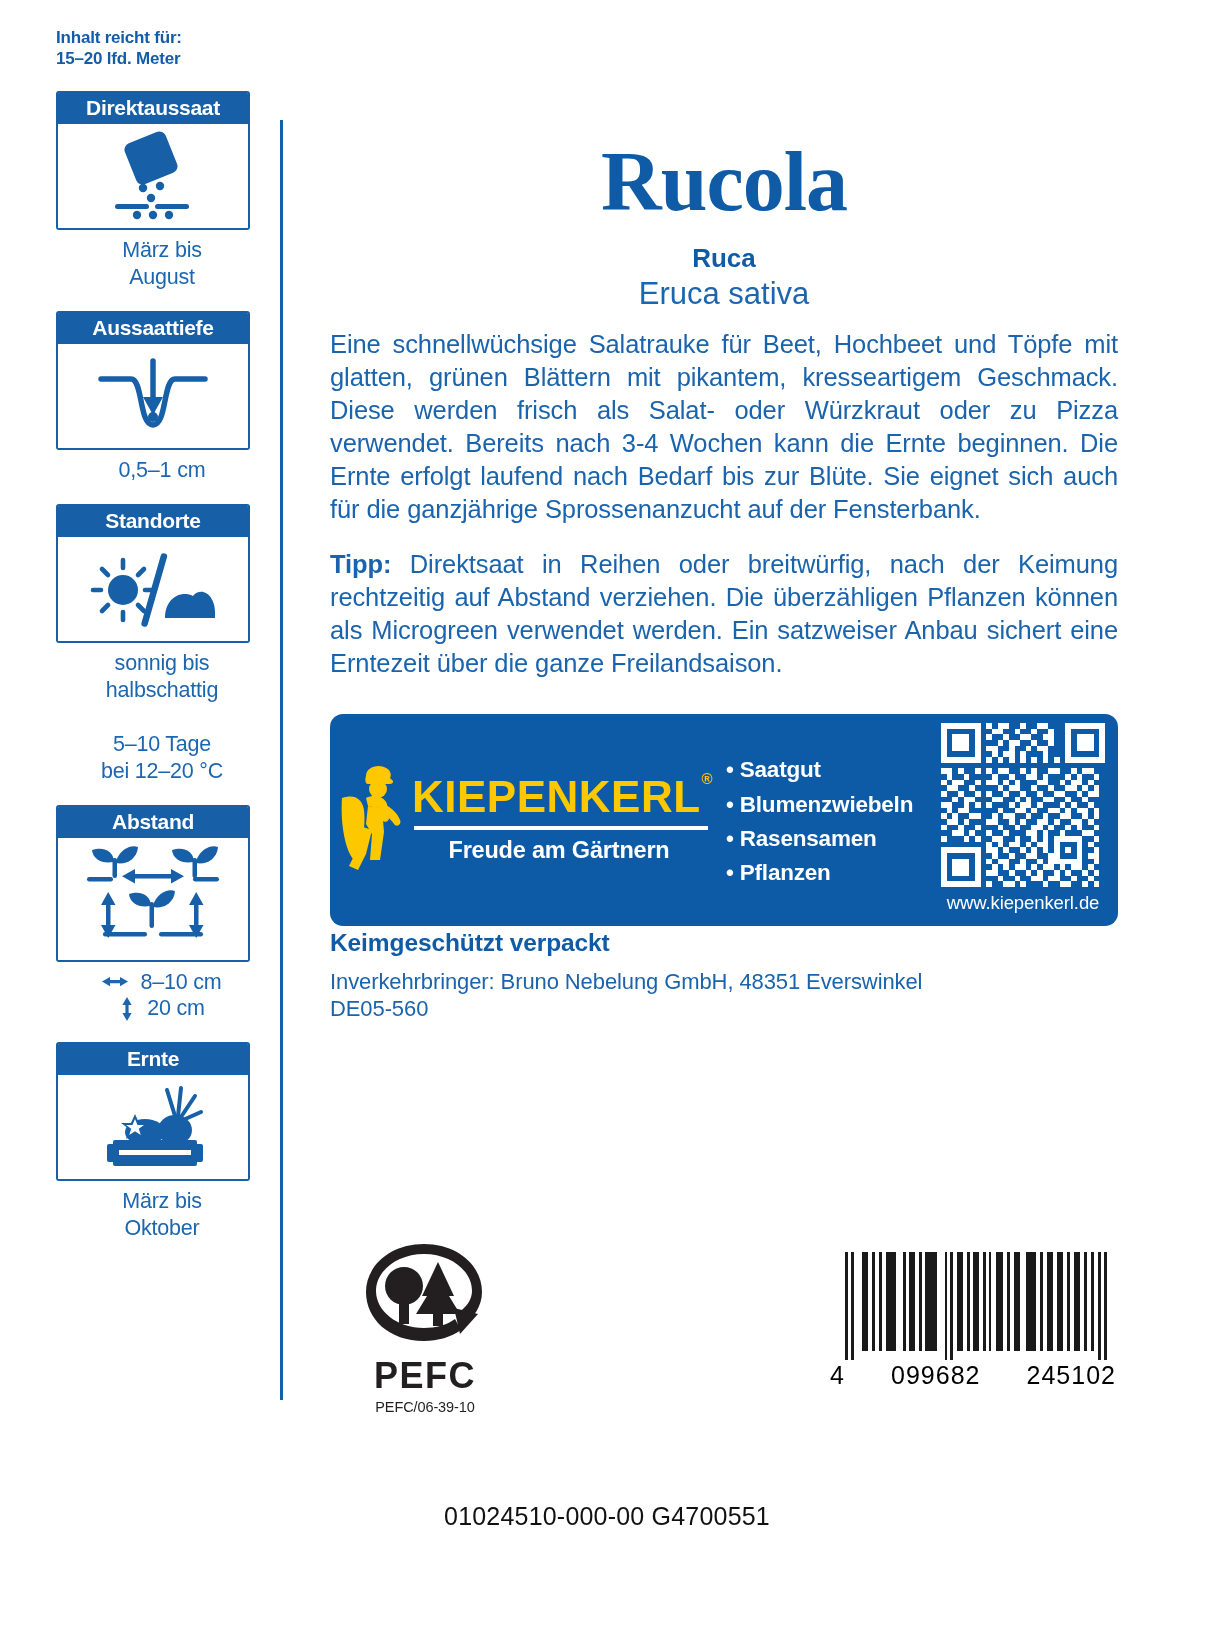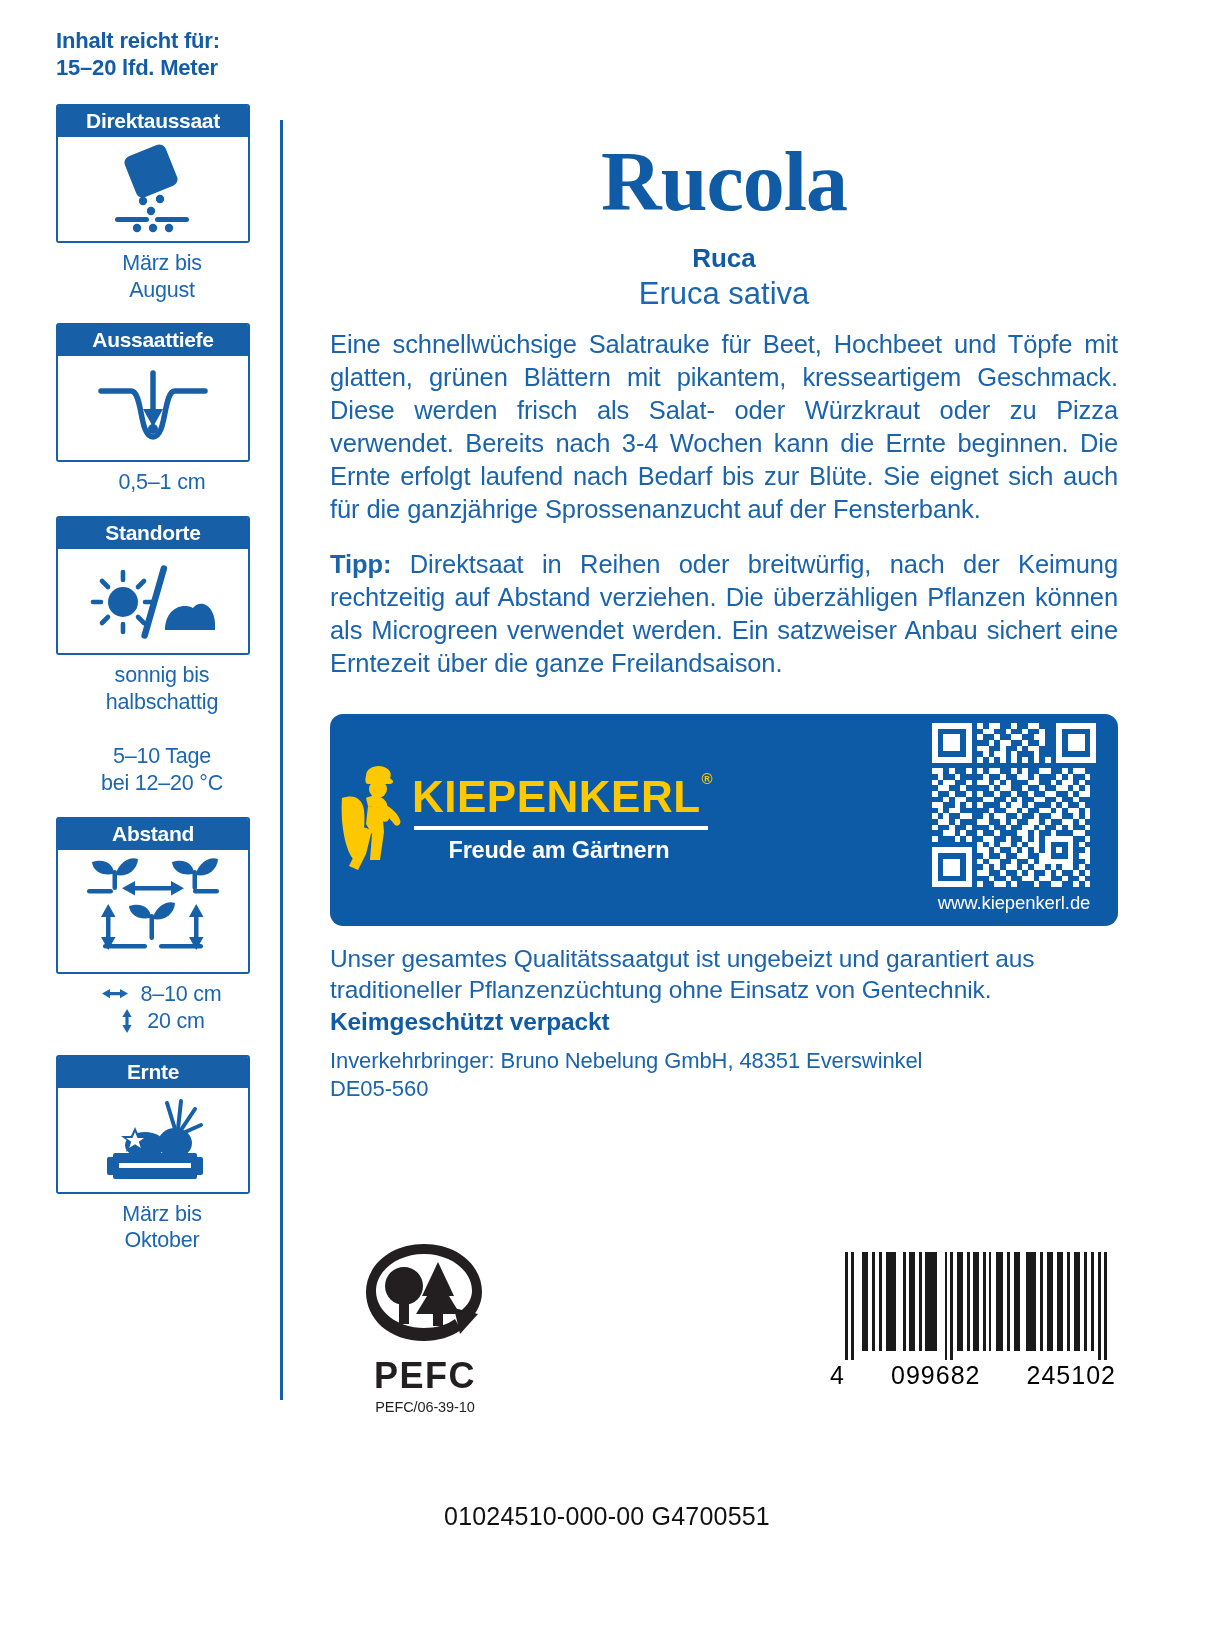--- a/index.html
+++ b/index.html
@@ -19,21 +19,21 @@
 
   
   .left-col {
     position: absolute;
     left: 56px;
     top: 28px;
     width: 212px;
   }
   .content-for {
     color: #135ca8;
-    font-size: 22px;
+    font-size: 17px;
     line-height: 1.22;
     font-weight: 600;
     letter-spacing: -0.2px;
     margin-bottom: 22px;
   }
   .content-for div { white-space: nowrap; }
 
   .icon-block { margin-bottom: 6px; }
   .icon-card {
     width: 194px;
@@ -520,20 +520,26 @@
             <path d="M20 62 L32 66 L26 90 L18 106 L9 102 L17 86 Z"></path>
           </g>
         </svg>
         <div class="logo-text-area">
           <div class="logo-word"><span>KIEPENKERL</span><sup>®</sup></div>
           <div class="logo-rule"></div>
           <div class="logo-tag">Freude am Gärtnern</div>
         </div>
       </div>
 
+      <ul class="brand-list">
+        <li>Saatgut</li>
+        <li>Blumenzwiebeln</li>
+        <li>Rasensamen</li>
+        <li>Pflanzen</li>
+      </ul>
 
       <div class="qr-area">
         <svg class="qr-code" viewBox="0 0 29 29" shape-rendering="crispEdges">
           <rect width="29" height="29" fill="#0d5aa7"></rect>
           <g fill="#ffffff">
 
             <rect x="0" y="0" width="7" height="1"></rect>
               <rect x="0" y="6" width="7" height="1"></rect>
             <rect x="0" y="0" width="1" height="7"></rect>
               <rect x="6" y="0" width="1" height="7"></rect>
@@ -762,21 +768,20 @@
             <rect x="21" y="28" width="2" height="1"></rect>
               <rect x="25" y="28" width="1" height="1"></rect>
             <rect x="27" y="28" width="1" height="1"></rect>
           </g>
         </svg>
         <div class="qr-url">www.kiepenkerl.de</div>
       </div>
 
     </div>
 
-    <div class="legal">Unser gesamtes Qualitätssaatgut ist ungebeizt und garantiert aus traditioneller Pflanzenzüchtung ohne Einsatz von Gentechnik.</div>
     <div class="legal-strong">Keimgeschützt verpackt</div>
     <div class="legal-small">
       <div>Inverkehrbringer: Bruno Nebelung GmbH, 48351 Everswinkel</div>
       <div>DE05-560</div>
     </div>
 
   </div>
 
   <div class="bottom-row">
 

